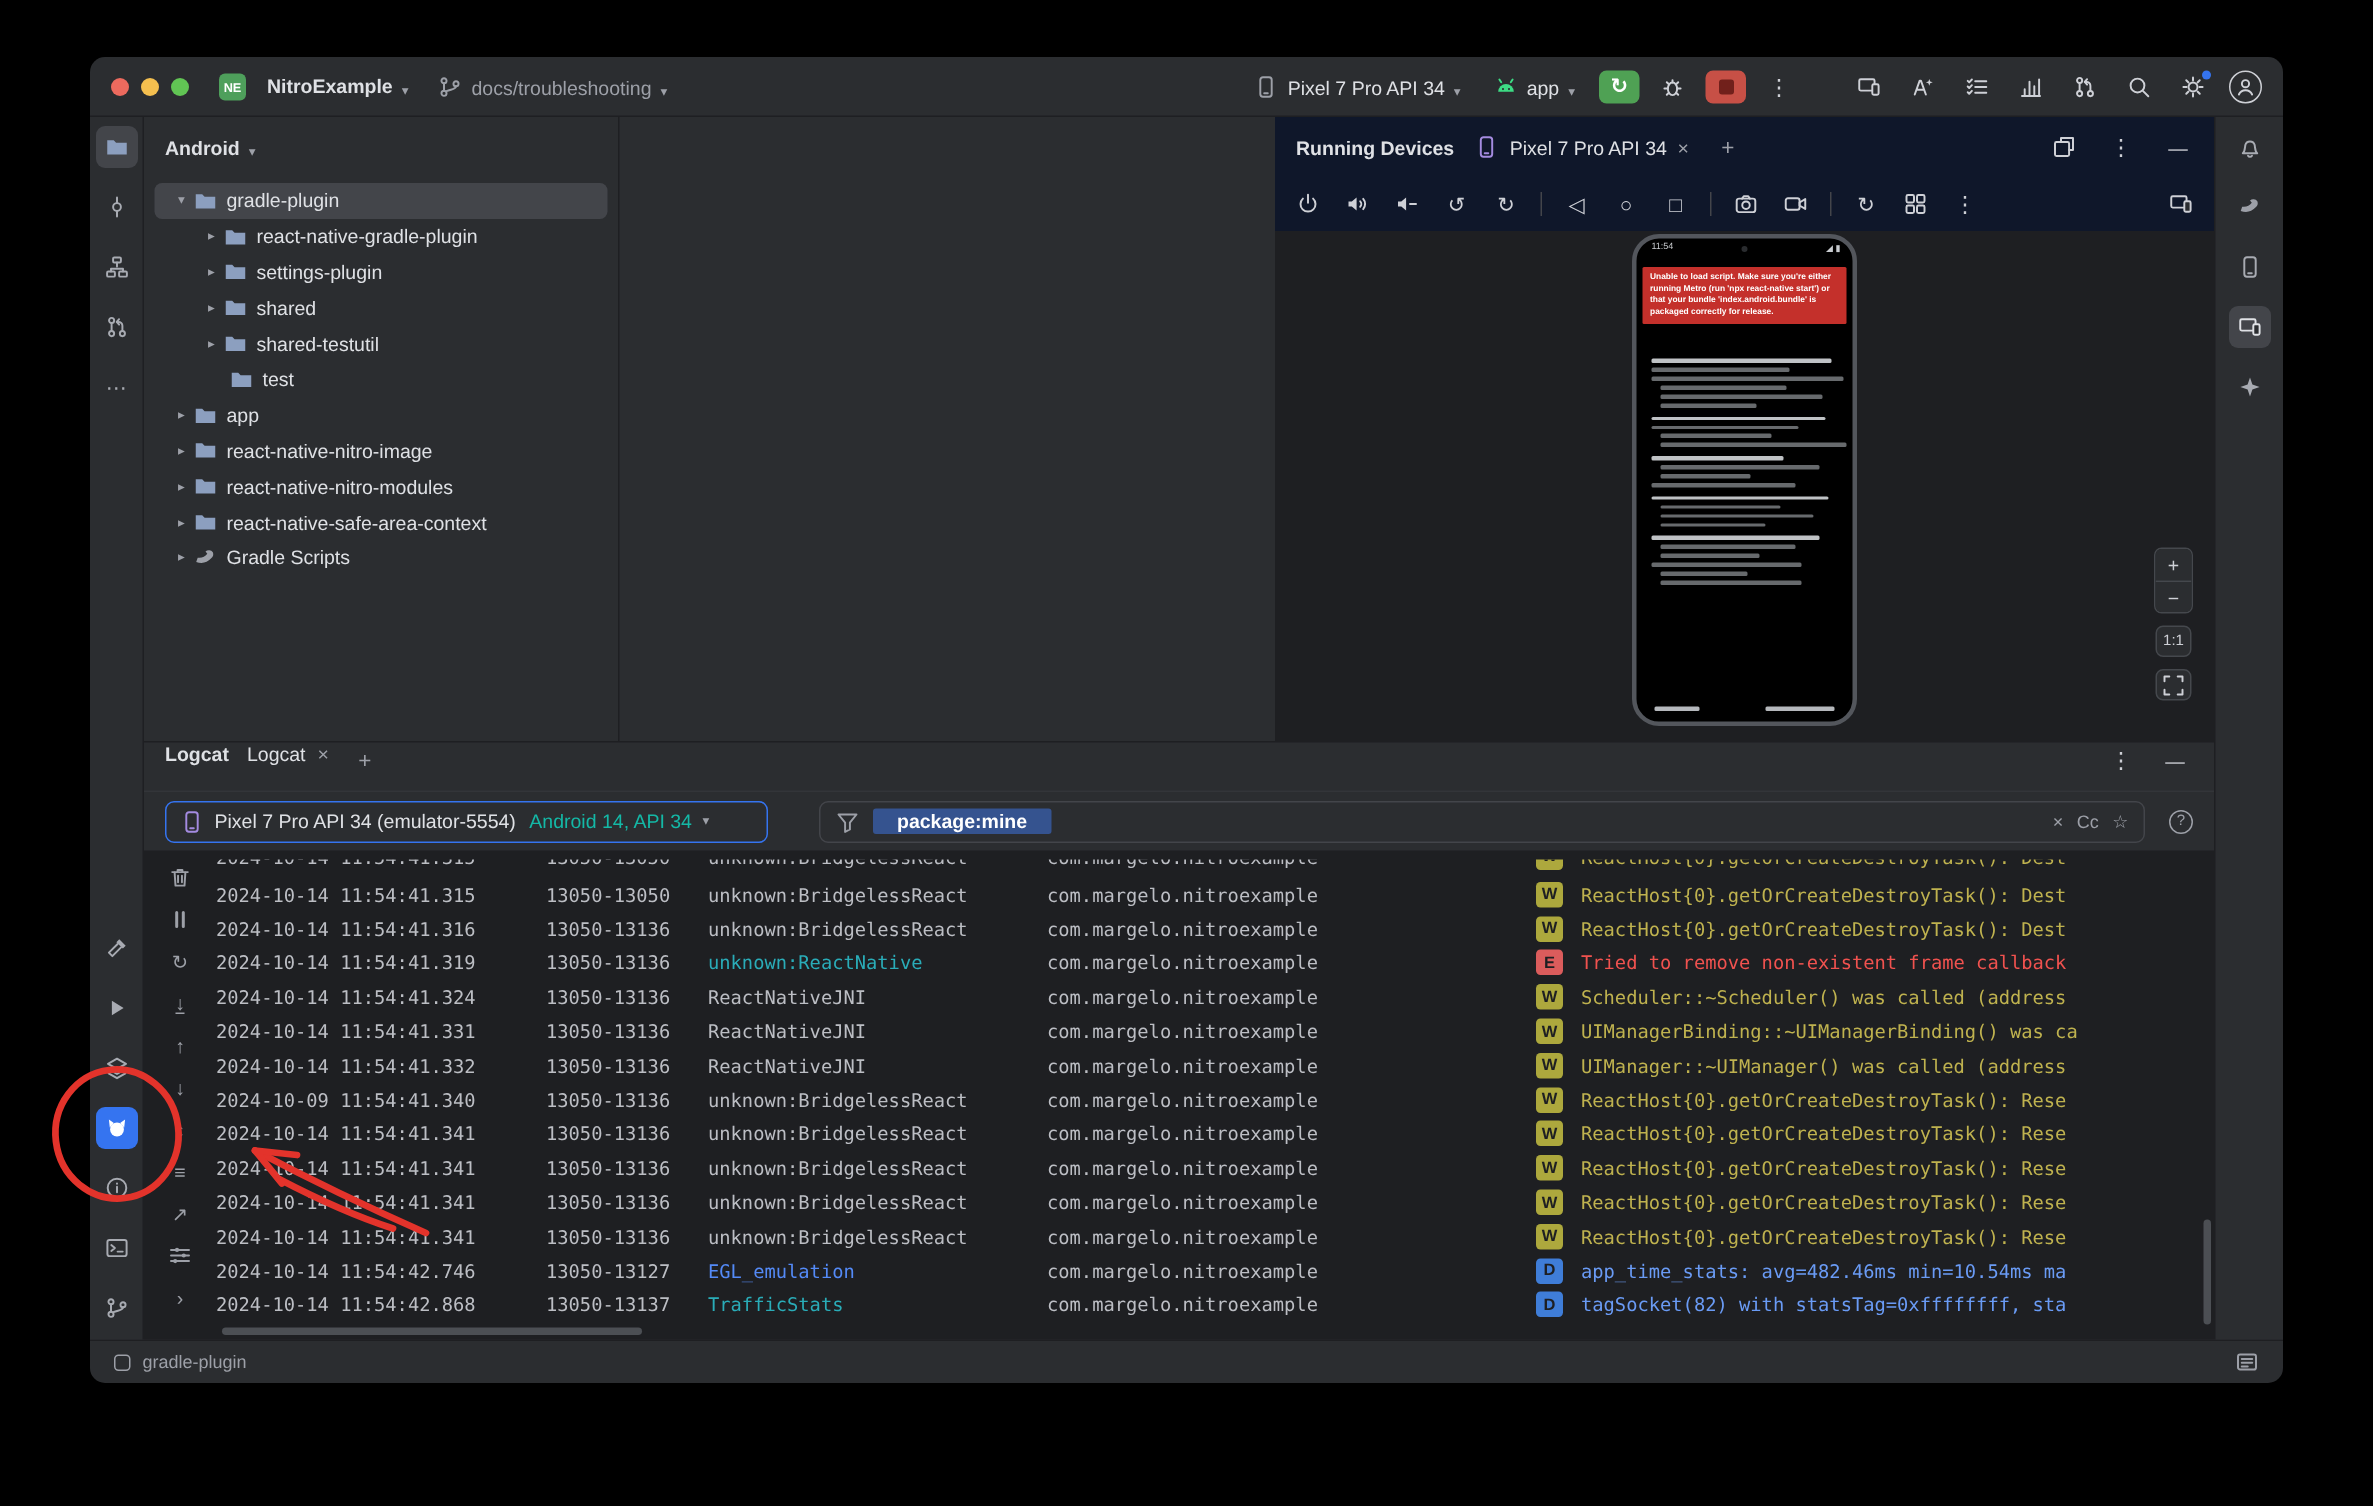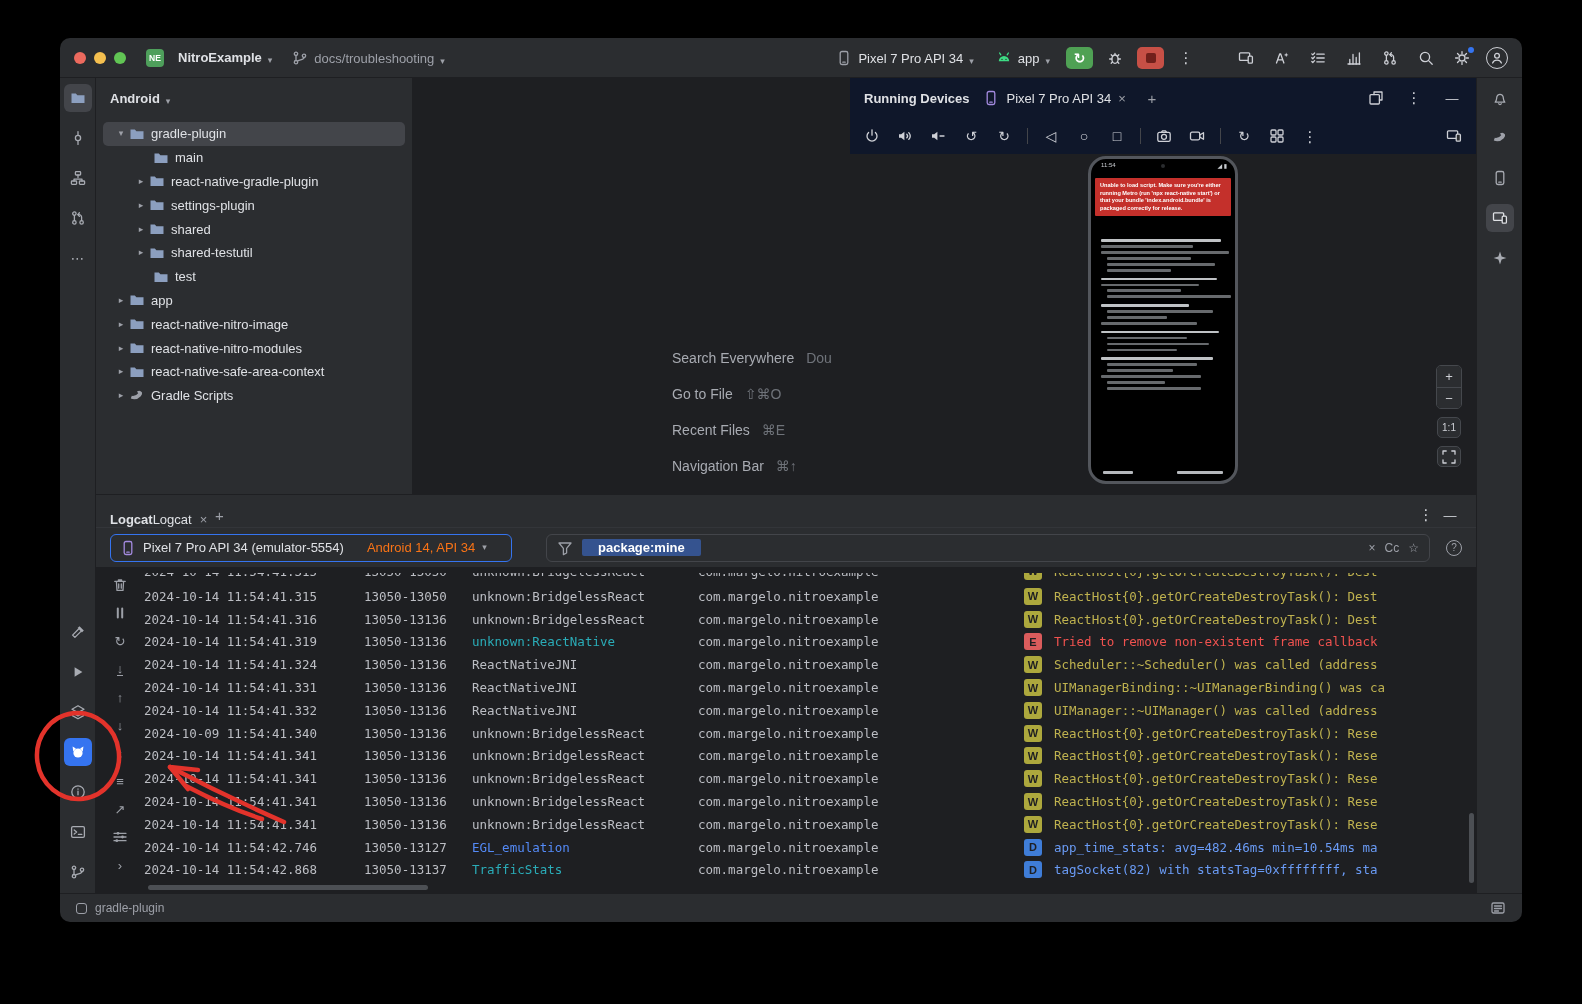--- a/index.html
+++ b/index.html
@@ -81,25 +81,25 @@
   .pbottom{position:absolute;bottom:7px;left:12px;right:12px;display:flex;justify-content:space-between}
   .pbottom span{height:3px;border-radius:1px;background:#C9CCD0;opacity:.9}
   .pb1{width:30px}.pb2{width:46px}
   .zoomctl{position:absolute;top:211px;right:14px;display:flex;flex-direction:column;align-items:center}
   .zgroup{border:1px solid #45484D;border-radius:5px;overflow:hidden;display:flex;flex-direction:column}
   .zgroup button{width:24px;height:21px;background:#2B2D30;color:#CED0D6;font-size:13px;display:flex;align-items:center;justify-content:center}
   .zgroup button + button{border-top:1px solid #45484D}
   .zbtn{margin-top:8px;width:24px;height:21px;border:1px solid #45484D;border-radius:5px;background:#2B2D30;color:#CED0D6;font-size:10px;display:flex;align-items:center;justify-content:center}
   
   .logcat{grid-column:2/5;grid-row:3;display:grid;grid-template-rows:33px 39px 1fr;background:#2B2D30;border-top:1px solid #1E1F22;overflow:hidden}
-  .ltabs{display:flex;align-items:flex-end;padding:0 14px;gap:0;border-bottom:1px solid #333539}
+  .ltabs{display:flex;align-items:flex-start;padding:0 14px;gap:12px;border-bottom:1px solid #333539}
   .ltab{display:flex;align-items:center;gap:8px;color:#DFE1E5}
   .lbar{display:flex;align-items:center;padding:0 14px;gap:34px}
   .devpill{display:flex;align-items:center;gap:7px;height:28px;padding:0 9px;border:1px solid var(--accent,#3574F0);border-radius:6px;background:#2B2D30;color:#DFE1E5;width:402px;flex:none;overflow:hidden;white-space:nowrap}
-  .di{color:#f97316;margin-left:16px}
+  .di{color:#14b8a6;margin-left:2px}
   .filter{flex:1;display:flex;align-items:center;gap:9px;height:28px;border:1px solid #43454A;border-radius:6px;padding:0 10px;overflow:hidden;white-space:nowrap}
   .dim2{color:#9DA0A8}
   .fval{background:#35538F;color:#fff;padding:1px 16px;border-radius:2px;font-weight:600}
   .fx,.fcc,.fst{color:#9DA0A8;font-size:12px}
   .fhelp{width:16px;height:16px;border:1.2px solid #9DA0A8;border-radius:50%;color:#9DA0A8;font-size:10px;display:flex;align-items:center;justify-content:center;flex:none;margin-left:-18px}
   .lcontent{position:relative;background:#1E1F22;overflow:hidden}
   .lgutter{position:absolute;left:0;top:0;bottom:0;width:48px;display:flex;flex-direction:column;align-items:center;padding-top:10px;gap:12px;color:#9DA0A8}
   .lgutter .gbtn{width:16px;height:16px;font-size:13px}
   .uline{border-bottom:1.5px solid currentColor;line-height:1}
   .lrows{position:absolute;left:48px;right:0;top:0;bottom:0;padding-top:6px;font-family:"DejaVu Sans Mono","Liberation Mono",monospace;font-size:12.5px;color:#BCBEC4;overflow:hidden}
@@ -453,26 +453,20 @@
         </button>
       </div>
       <div class="tree">
           <div class="trow sel" style="padding-left: 10px;">
             <span class="chev tchev">▾</span>
             <svg class="ic s15 ficon">
               <use href="#i-folder"></use>
             </svg>
             <span class="tlbl">gradle-plugin</span>
           </div>
-          <div class="trow" style="padding-left: 50px;">
-            <svg class="ic s15 ficon">
-              <use href="#i-folder"></use>
-            </svg>
-            <span class="tlbl">main</span>
-          </div>
           <div class="trow" style="padding-left: 30px;">
             <span class="chev tchev">▸</span>
             <svg class="ic s15 ficon">
               <use href="#i-folder"></use>
             </svg>
             <span class="tlbl">react-native-gradle-plugin</span>
           </div>
           <div class="trow" style="padding-left: 30px;">
             <span class="chev tchev">▸</span>
             <svg class="ic s15 ficon">
@@ -531,40 +525,20 @@
           <div class="trow" style="padding-left: 10px;">
             <span class="chev tchev">▸</span>
             <svg class="ic s15 gicon">
               <use href="#i-gradle"></use>
             </svg>
             <span class="tlbl">Gradle Scripts</span>
           </div>
         </div>
     </aside>
 
-    <section class="editor">
-      <div class="shortcuts">
-          <div class="shrow">
-            <span class="shlabel">Search Everywhere</span>
-            <span class="shkeys">Dou</span>
-          </div>
-          <div class="shrow">
-            <span class="shlabel">Go to File</span>
-            <span class="shkeys">⇧⌘O</span>
-          </div>
-          <div class="shrow">
-            <span class="shlabel">Recent Files</span>
-            <span class="shkeys">⌘E</span>
-          </div>
-          <div class="shrow">
-            <span class="shlabel">Navigation Bar</span>
-            <span class="shkeys">⌘↑</span>
-          </div>
-        </div>
-    </section>
 
     <section class="devices">
       <div class="dhead">
         <span class="ptitle">Running Devices</span>
         <div class="dtab">
           <svg class="ic s14 violet">
               <use href="#i-phone"></use>
             </svg>
           <span>Pixel 7 Pro API 34</span>
           <span class="x">×</span>

